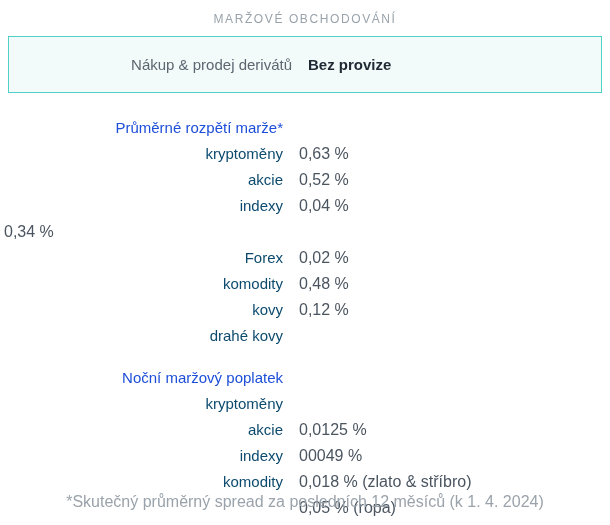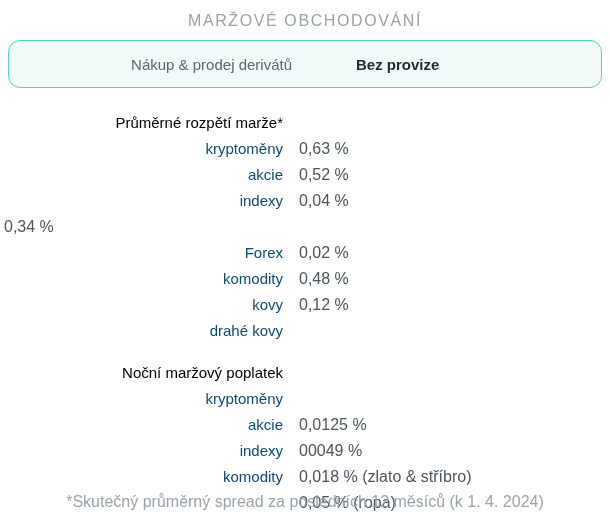--- a/index.html
+++ b/index.html
@@ -16,53 +16,52 @@
   }
   .page {
     position: relative;
     width: 610px;
     height: 525px;
     box-sizing: border-box;
     padding: 0;
   }
   .section-title {
     text-align: center;
-    font-size: 16px;
+    font-size: 12px;
     letter-spacing: 1.6px;
     color: #9aa3ab;
     text-transform: uppercase;
     padding-top: 12px;
     padding-bottom: 10px;
     font-weight: 400;
   }
   .card {
     margin: 0 8px;
     border: 1.5px solid #4fd1c5;
-    border-radius: 12px;
+    border-radius: 0;
     background: #f3fbfa;
-    height: 48px;
+    height: 57px;
     display: flex;
     align-items: center;
     box-sizing: border-box;
   }
   .card .left {
     width: 295px;
     text-align: right;
     padding-right: 12px;
     box-sizing: border-box;
     font-size: 15px;
     color: #5b6670;
   }
   .card .right {
     flex: 1;
     font-size: 15px;
     color: #1f2933;
     font-weight: 700;
     padding-left: 4px;
-    margin-left: 48px;
   }
   .table {
     margin-top: 22px;
   }
   .row {
     display: flex;
     align-items: baseline;
     line-height: 26px;
   }
   .row .label {
@@ -75,21 +74,21 @@
     white-space: nowrap;
   }
   .row .value {
     flex: 1;
     font-size: 16px;
     color: #4b5560;
     padding-left: 4px;
     white-space: nowrap;
   }
   .row.group .label {
-    color: #000000;
+    color: #1d4ed8;
   }
   .spacer {
     height: 16px;
   }
   .footnote {
     position: absolute;
     left: 0;
     right: 0;
     bottom: 14px;
     text-align: center;

